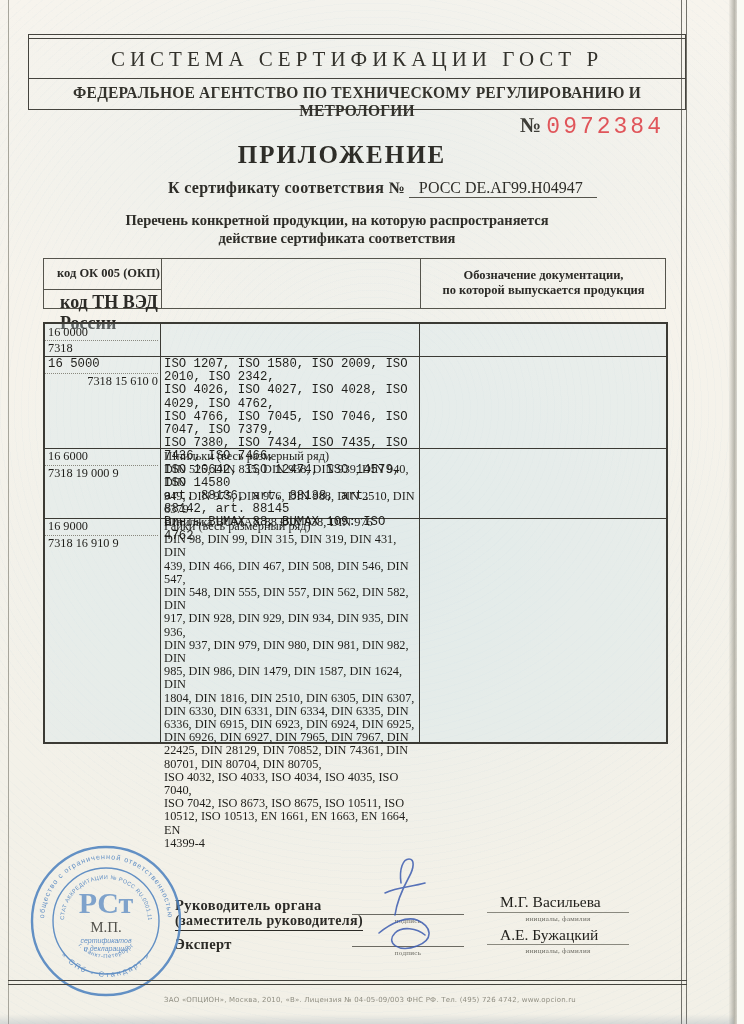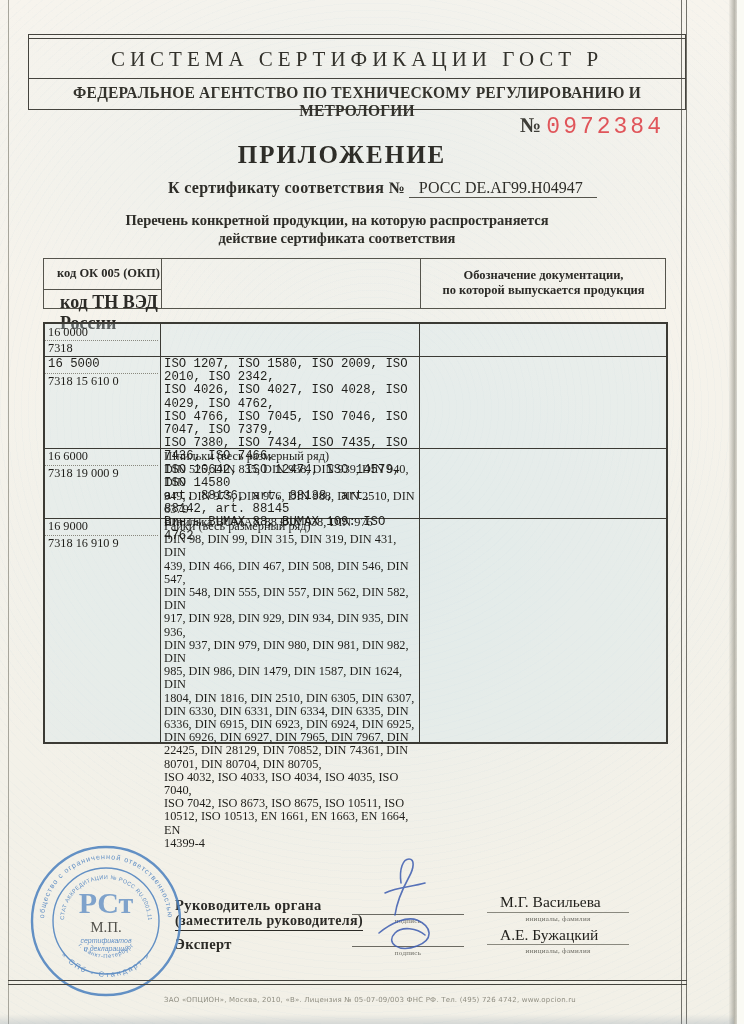--- a/index.html
+++ b/index.html
@@ -70,21 +70,21 @@
            border:2px solid #3b3a34; background:rgba(208,229,236,0.30); }
   .tbody .vl { position:absolute; top:0; bottom:0; width:1px; background:#3b3a34; }
   .tbody .vl1 { left:115px; } .tbody .vl2 { left:374px; }
   .tbody .hl { position:absolute; left:0; right:0; height:1px; background:#3b3a34; }
   .hl1 { top:32px; } .hl2 { top:124px; } .hl3 { top:194px; }
   .cell { position:absolute; font-size:12.3px; line-height:13.2px; color:#1f1e1a; }
   .code  { left:3px; width:110px; }
   .dotted { position:absolute; left:0; width:113px; border-top:1px dotted #8a897f; }
   .prod  { left:119px; width:252px; white-space:pre-line; }
   .r0 { top:2px; }   .r0d { top:16px; }  .r0b { top:18px; }
-  .r1 { top:34px;font-family:Liberation Mono, monospace; }  .r1d { top:49px; }  .r1b { top:51px; }
+  .r1 { top:34px;font-family:Liberation Mono, monospace; }  .r1d { top:49px; }  .r1b { top:51px;text-align:right; }
   .r2 { top:126px; } .r2d { top:141px; } .r2b { top:143px; }
   .r3 { top:196px; } .r3d { top:211px; } .r3b { top:213px; }
 
   
   .sig-role1a { position:absolute; left:175px; top:897px; font-size:14.5px; font-weight:bold; letter-spacing:.4px; }
   .sig-role1b { position:absolute; left:175px; top:913px; font-size:14px; font-weight:bold; letter-spacing:.4px;
                 border-bottom:1.6px solid #2b2a26; padding-bottom:1px; }
   .sig-role2  { position:absolute; left:175px; top:936px; font-size:14.5px; font-weight:bold; letter-spacing:.4px; }
   .sigline { position:absolute; height:1px; background:#6b6a62; }
   .sl1 { left:352px; top:914px; width:112px; }
@@ -258,15 +258,15 @@
       </text>
       <text x="78" y="70" text-anchor="middle" font-size="30" font-weight="bold" opacity="0.8" font-family="Liberation Serif, serif">РСт</text>
       <text x="78" y="89" text-anchor="middle" font-size="15" fill="#3e3d37" font-family="Liberation Serif, serif">М.П.</text>
       <text x="78" y="100" text-anchor="middle" font-size="7" font-style="italic">сертификатов</text>
       <text x="78" y="108" text-anchor="middle" font-size="7" font-style="italic">и деклараций</text>
     </g>
   </svg>
 
   <div class="foot-rule fr1"></div>
   <div class="foot-rule fr2"></div>
-  <div class="fineprint">ЗАО «ОПЦИОН», Москва, 2010, «В».   Лицензия № 05-07-09/003 ФНС РФ. Тел. (495) 726 4742, www.opcion.ru</div>
+  <div class="fineprint">ЗАО «ОПЦИОН», Москва, 2010, «В».   Лицензия № 04-05-09/003 ФНС РФ. Тел. (495) 726 4742, www.opcion.ru</div>
 
 </div>
 
 </body></html>

